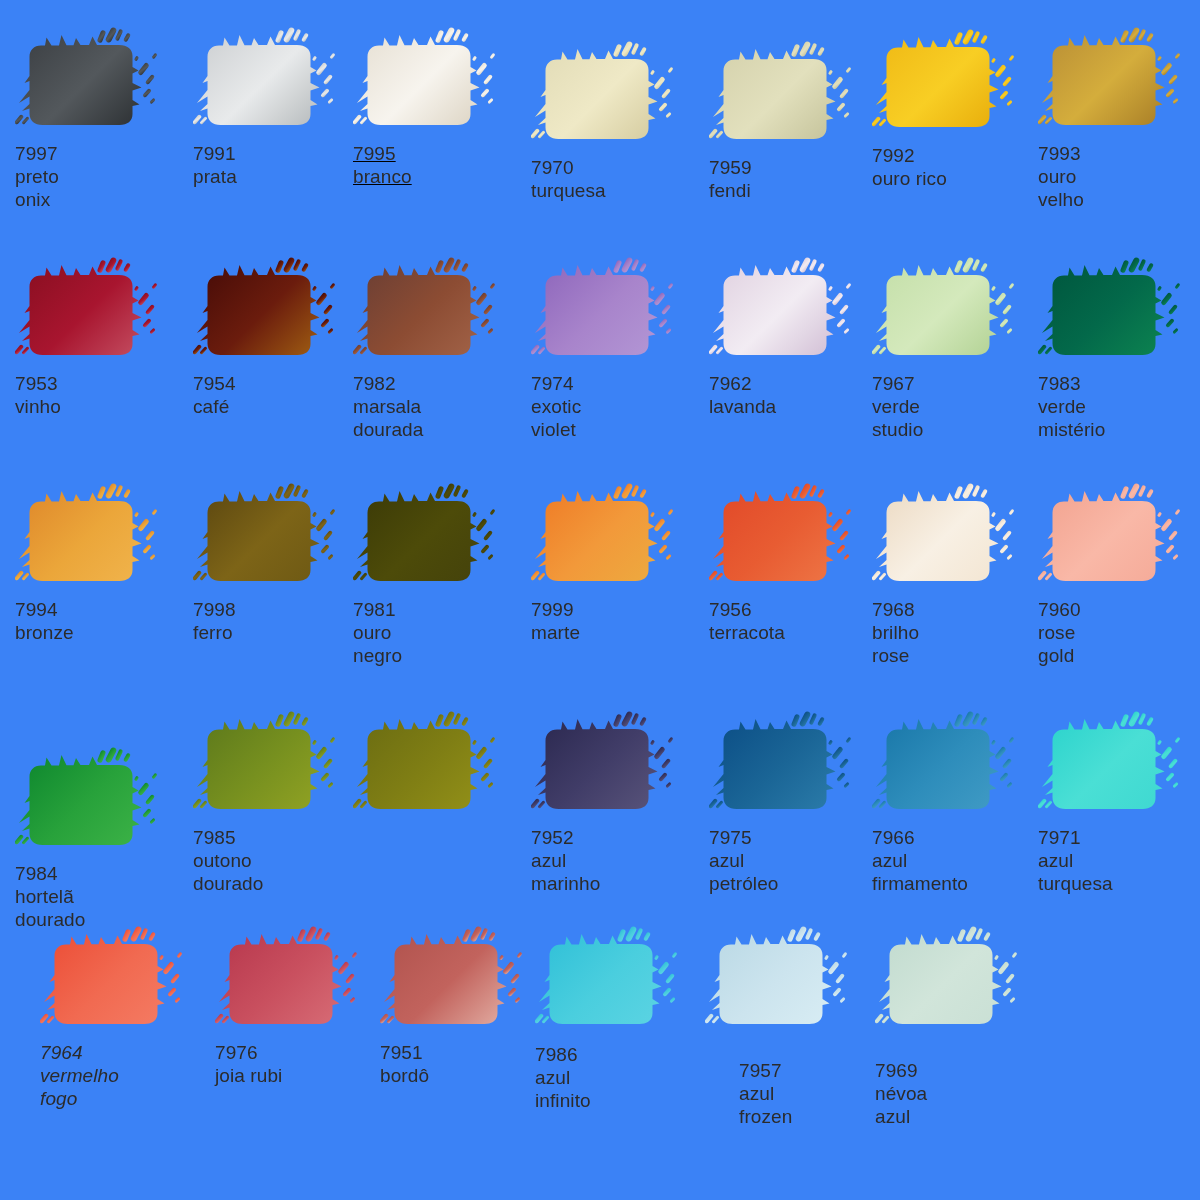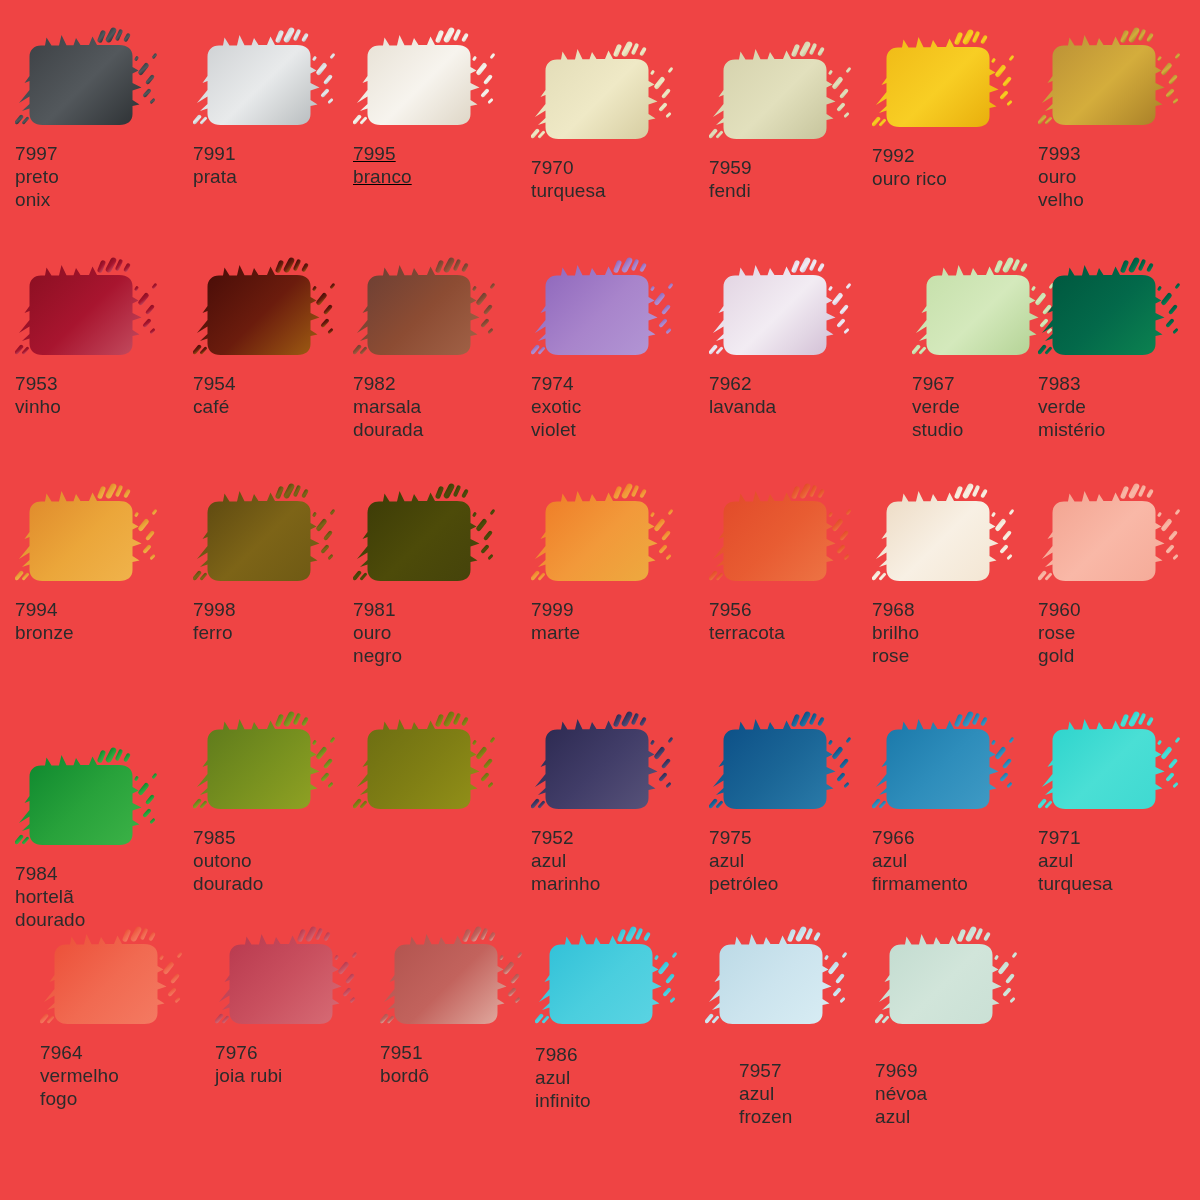--- a/index.html
+++ b/index.html
@@ -8,21 +8,21 @@
     margin: 0; padding: 0;
     width: 1200px; height: 1200px;
     background: #ffffff;
     font-family: "Liberation Sans", sans-serif;
     overflow: hidden;
   }
   #chart {
     position: relative;
     width: 1200px;
     height: 1200px;
-    background: #ef4444;
+    background: #3b82f6;
   }
   .swatch-cell {
     position: absolute;
   }
   .swatch-art {
     position: relative;
     width: 175px;
     height: 110px;
   }
   .swatch-art svg {
@@ -372,21 +372,21 @@
           <rect x="130" y="62" width="4" height="10" rx="2" transform="rotate(42 132 67)" fill="url(#g11)"></rect>
           <rect x="138" y="27" width="3" height="6" rx="1.5" transform="rotate(35 139.5 30)" fill="url(#g11)"></rect>
           <rect x="136" y="72" width="3" height="6" rx="1.5" transform="rotate(44 137.5 75)" fill="url(#g11)"></rect>
           <rect x="120" y="30" width="3" height="5" rx="1.5" transform="rotate(33 121.5 32.5)" fill="url(#g11)"></rect>
           <rect x="2" y="88" width="4" height="11" rx="2" transform="rotate(40 4 93.5)" fill="url(#g11)"></rect>
           <rect x="9" y="90" width="3" height="9" rx="1.5" transform="rotate(42 10.5 94.5)" fill="url(#g11)"></rect>
         </svg>
       </div>
       <div class="swatch-label"><span class="swatch-code">7962</span><span class="swatch-name">lavanda</span></div>
     </div>
-    <div class="swatch-cell" style="left: 912px; top: 256px;">
+    <div class="swatch-cell" style="left: 872px; top: 256px;">
       <div class="swatch-art">
         <svg viewBox="0 0 175 110" xmlns="http://www.w3.org/2000/svg">
           <defs>
             <linearGradient id="g12" x1="0" y1="0.18" x2="1" y2="0.92">
               <stop offset="0%" stop-color="#c6e0ab"></stop>
               <stop offset="52%" stop-color="#d4e9bc"></stop>
               <stop offset="100%" stop-color="#b4d396"></stop>
             </linearGradient>
           </defs>
           <path d="M14.5,30.8 C14.5,24.2 19.0,19.6 26.0,19.6 L30.0,19.6 L31.5,11.5 L36.5,19.4 L44.0,19.4 L46.5,9.0 L51.5,19.2 L58.5,19.2 L61.0,12.0 L65.5,19.0 L74.0,19.0 L77.5,10.5 L82.0,18.9 L104.0,18.9 C112.5,18.9 117.5,23.0 117.5,30.0 L117.5,41.0 L123.5,44.5 L117.5,47.5 L117.5,57.0 L126.5,61.5 L117.5,64.5 L117.5,74.0 L124.5,78.5 L117.5,80.0 L117.5,88.0 C117.5,95.0 112.5,99.0 104.5,99.0 L27.5,99.0 C19.5,99.0 14.5,94.5 14.5,87.5 L14.5,82.5 L7.0,85.0 L14.5,78.0 L14.5,70.5 L4.0,77.0 L14.5,64.0 L14.5,55.0 L9.5,57.0 L14.5,50.0 Z" fill="url(#g12)"></path>
@@ -814,21 +814,21 @@
           <rect x="138" y="27" width="3" height="6" rx="1.5" transform="rotate(35 139.5 30)" fill="url(#g27)"></rect>
           <rect x="136" y="72" width="3" height="6" rx="1.5" transform="rotate(44 137.5 75)" fill="url(#g27)"></rect>
           <rect x="120" y="30" width="3" height="5" rx="1.5" transform="rotate(33 121.5 32.5)" fill="url(#g27)"></rect>
           <rect x="2" y="88" width="4" height="11" rx="2" transform="rotate(40 4 93.5)" fill="url(#g27)"></rect>
           <rect x="9" y="90" width="3" height="9" rx="1.5" transform="rotate(42 10.5 94.5)" fill="url(#g27)"></rect>
         </svg>
       </div>
       <div class="swatch-label"><span class="swatch-code">7971</span><span class="swatch-name">azul
 turquesa</span></div>
     </div>
-    <div class="swatch-cell" style="left: 40px; top: 925px;">
+    <div class="swatch-cell" style="left: 40px; top: 925px; font-style: italic;">
       <div class="swatch-art">
         <svg viewBox="0 0 175 110" xmlns="http://www.w3.org/2000/svg">
           <defs>
             <linearGradient id="g28" x1="0" y1="0.18" x2="1" y2="0.92">
               <stop offset="0%" stop-color="#ec5039"></stop>
               <stop offset="52%" stop-color="#f16a51"></stop>
               <stop offset="100%" stop-color="#f47a62"></stop>
             </linearGradient>
           </defs>
           <path d="M14.5,30.8 C14.5,24.2 19.0,19.6 26.0,19.6 L30.0,19.6 L31.5,11.5 L36.5,19.4 L44.0,19.4 L46.5,9.0 L51.5,19.2 L58.5,19.2 L61.0,12.0 L65.5,19.0 L74.0,19.0 L77.5,10.5 L82.0,18.9 L104.0,18.9 C112.5,18.9 117.5,23.0 117.5,30.0 L117.5,41.0 L123.5,44.5 L117.5,47.5 L117.5,57.0 L126.5,61.5 L117.5,64.5 L117.5,74.0 L124.5,78.5 L117.5,80.0 L117.5,88.0 C117.5,95.0 112.5,99.0 104.5,99.0 L27.5,99.0 C19.5,99.0 14.5,94.5 14.5,87.5 L14.5,82.5 L7.0,85.0 L14.5,78.0 L14.5,70.5 L4.0,77.0 L14.5,64.0 L14.5,55.0 L9.5,57.0 L14.5,50.0 Z" fill="url(#g28)"></path>

